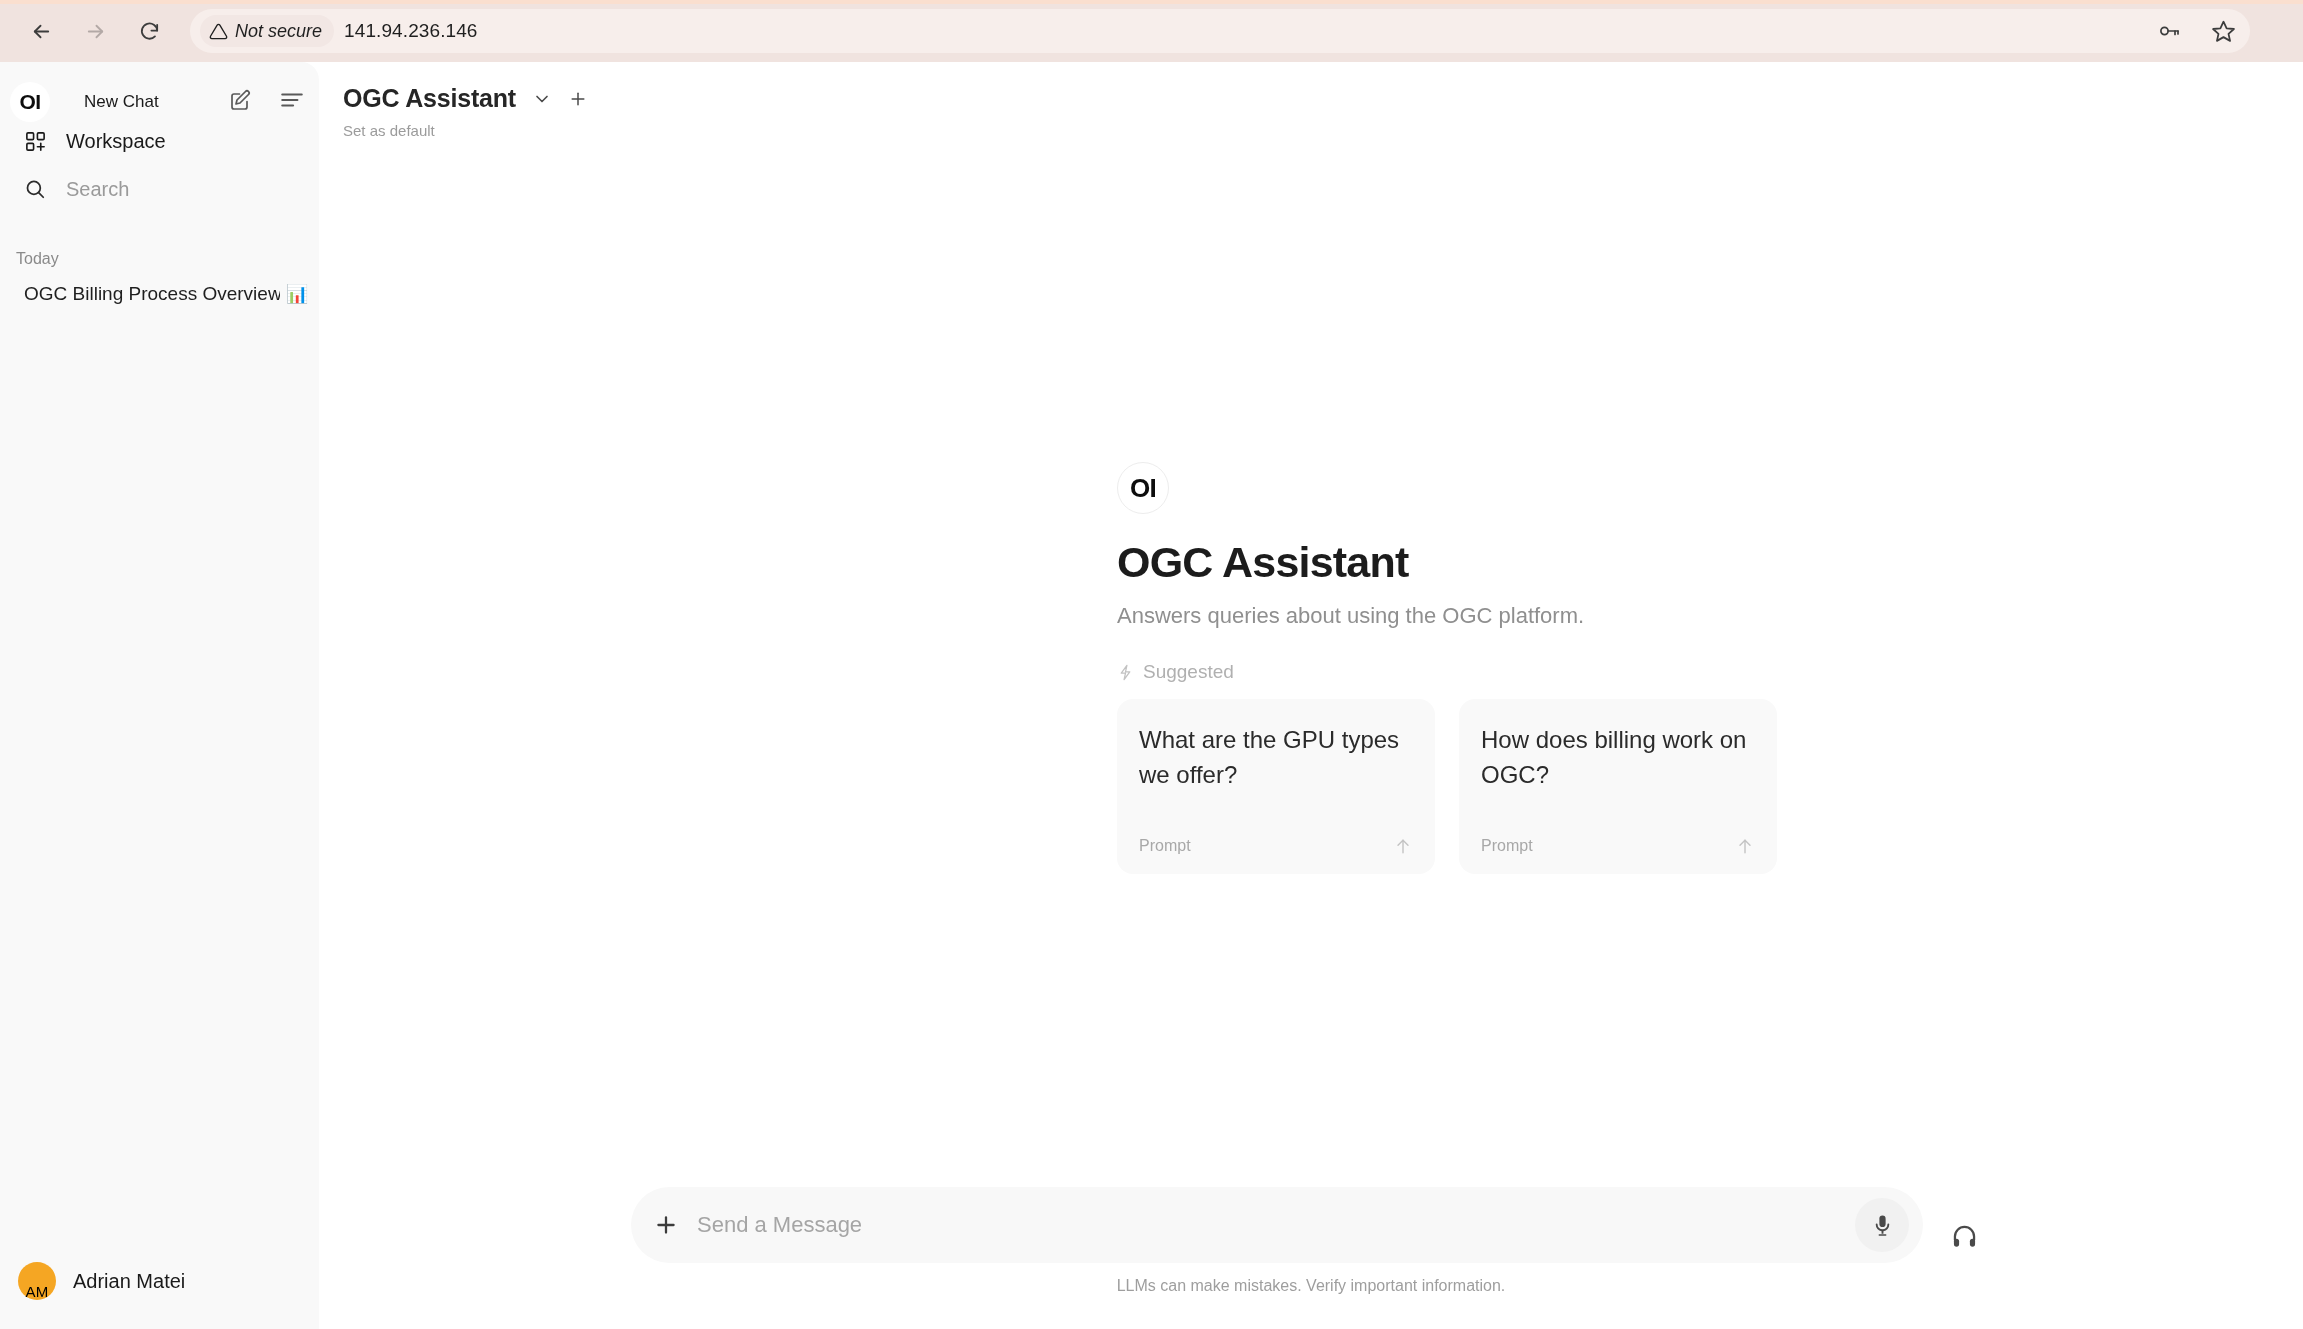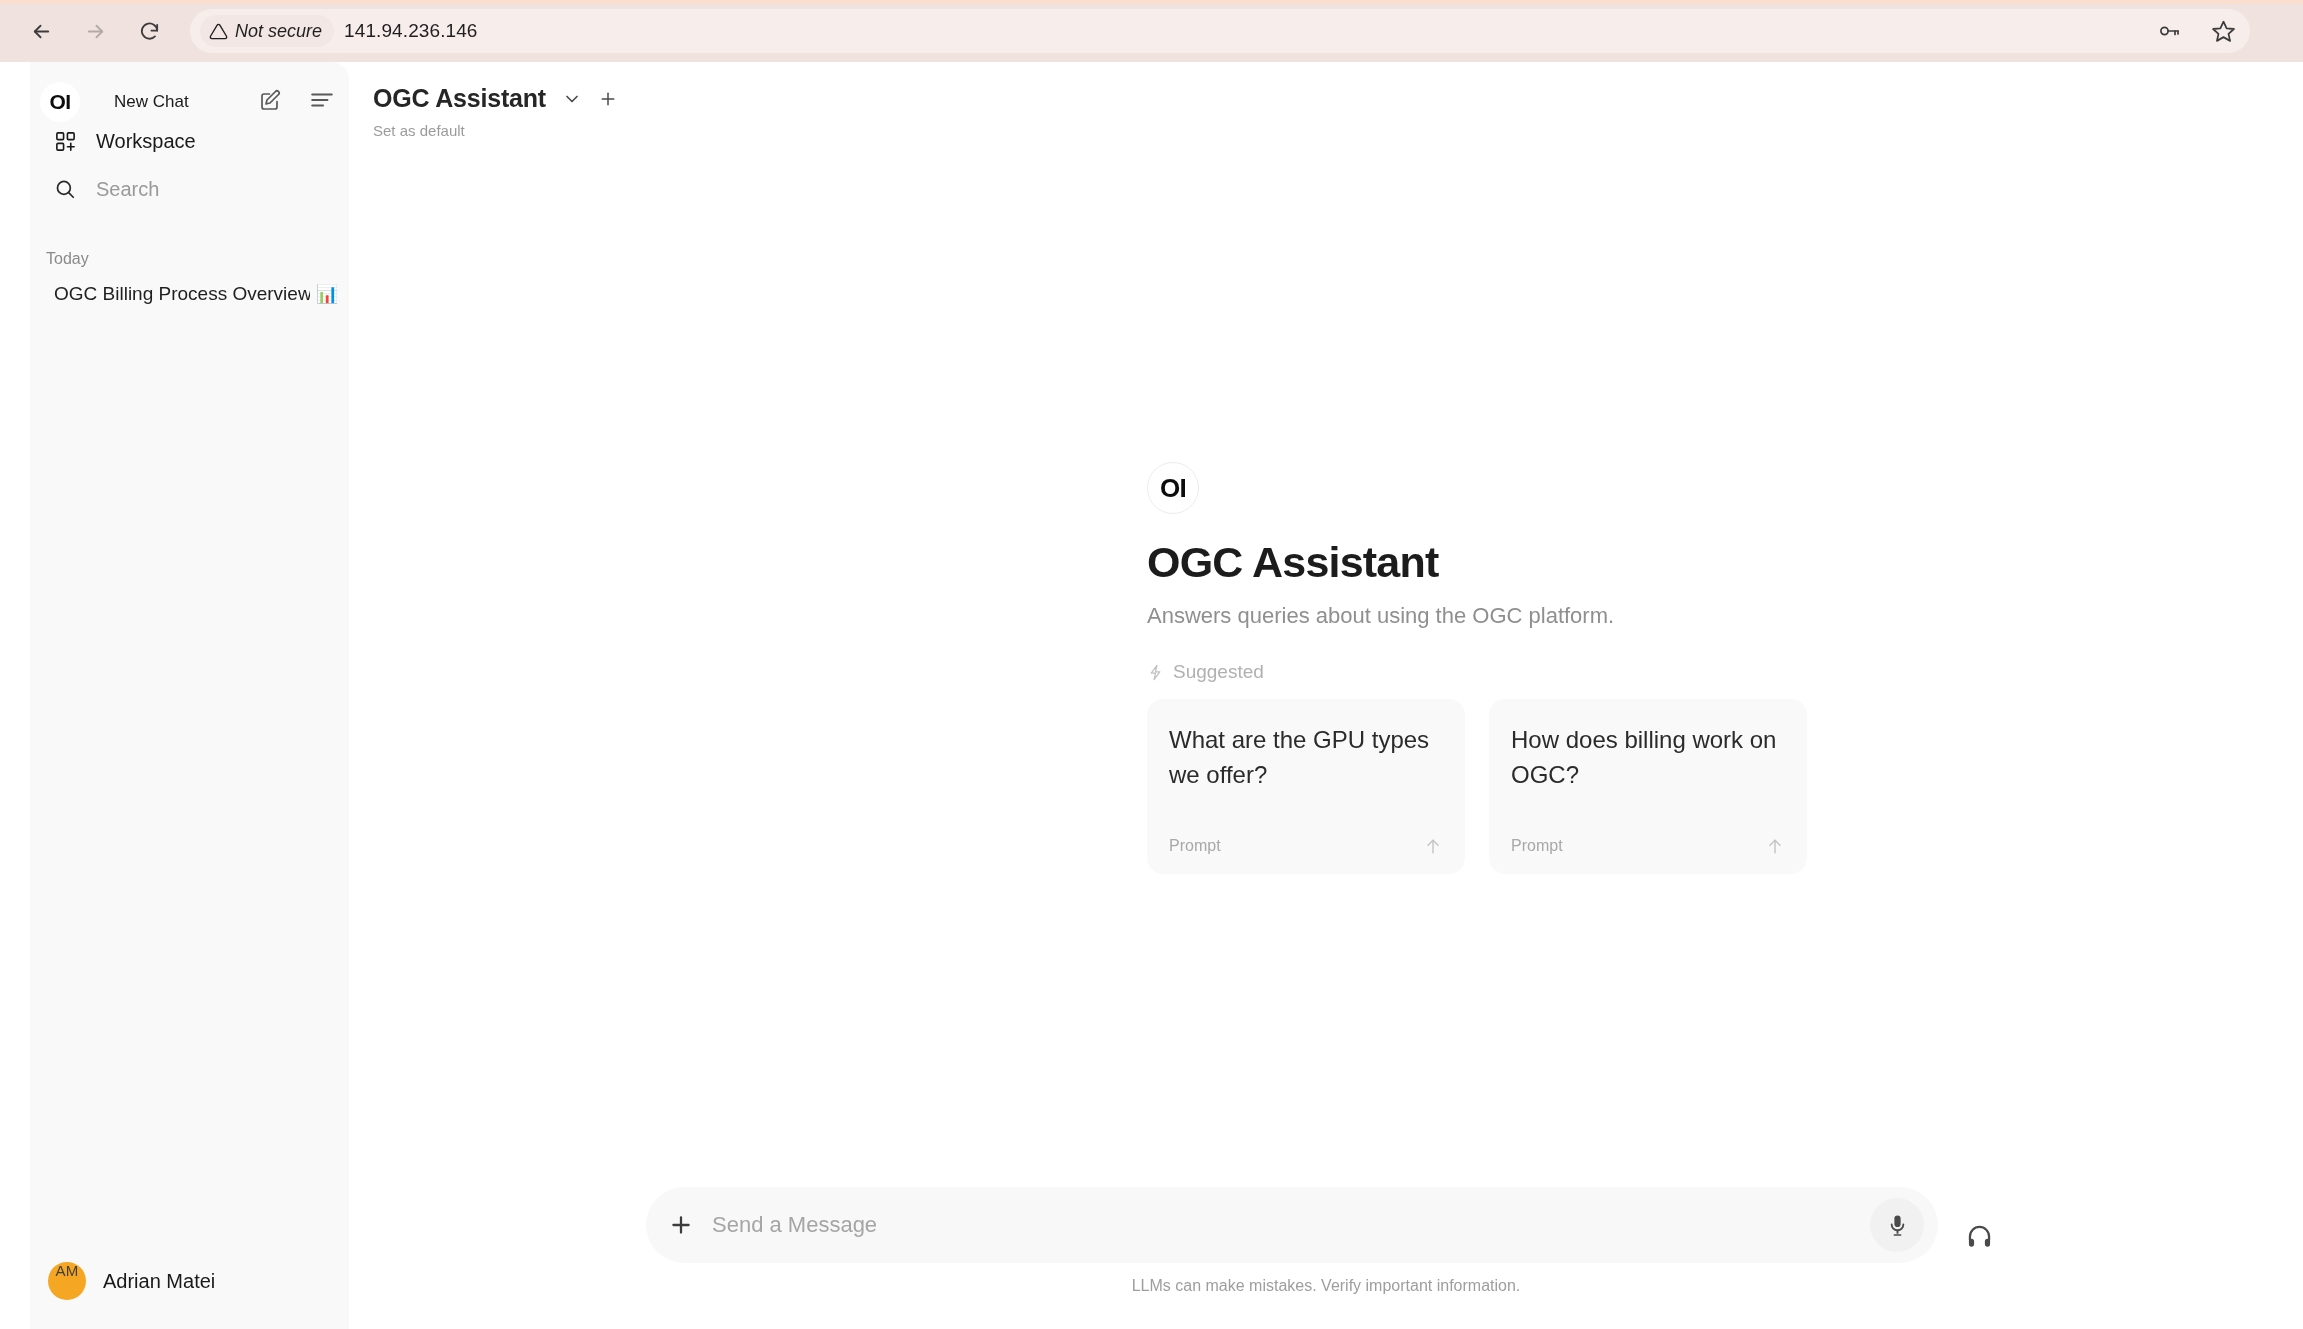--- a/index.html
+++ b/index.html
@@ -88,21 +88,20 @@
   .omni-icon { color: #3c3c3c; display: flex; align-items: center; }
 
   
   .app {
     position: absolute;
     top: 62px; left: 0;
     width: 2303px;
     height: 1267px;
     display: flex;
     background: #ffffff;
-    padding-left: 30px;
   }
 
   
   .sidebar {
     width: 319px;
     height: 100%;
     background: #f9f9f9;
     position: relative;
     flex-shrink: 0;
     border-top-right-radius: 18px;
@@ -191,23 +190,23 @@
     width: 100%;
     display: flex;
     align-items: center;
     padding: 0 18px;
     height: 56px;
   }
   .avatar {
     width: 38px; height: 38px;
     border-radius: 50%;
     background: #f5a623;
-    color: #404040;
+    color: #000000;
     font-size: 15px;
-    display: flex; align-items: flex-start; justify-content: center;
+    display: flex; align-items: flex-end; justify-content: center;
     flex-shrink: 0;
     letter-spacing: 0.3px;
   }
   .sb-user .uname {
     margin-left: 17px;
     font-size: 20px;
     color: #1a1a1a;
   }
 
   

